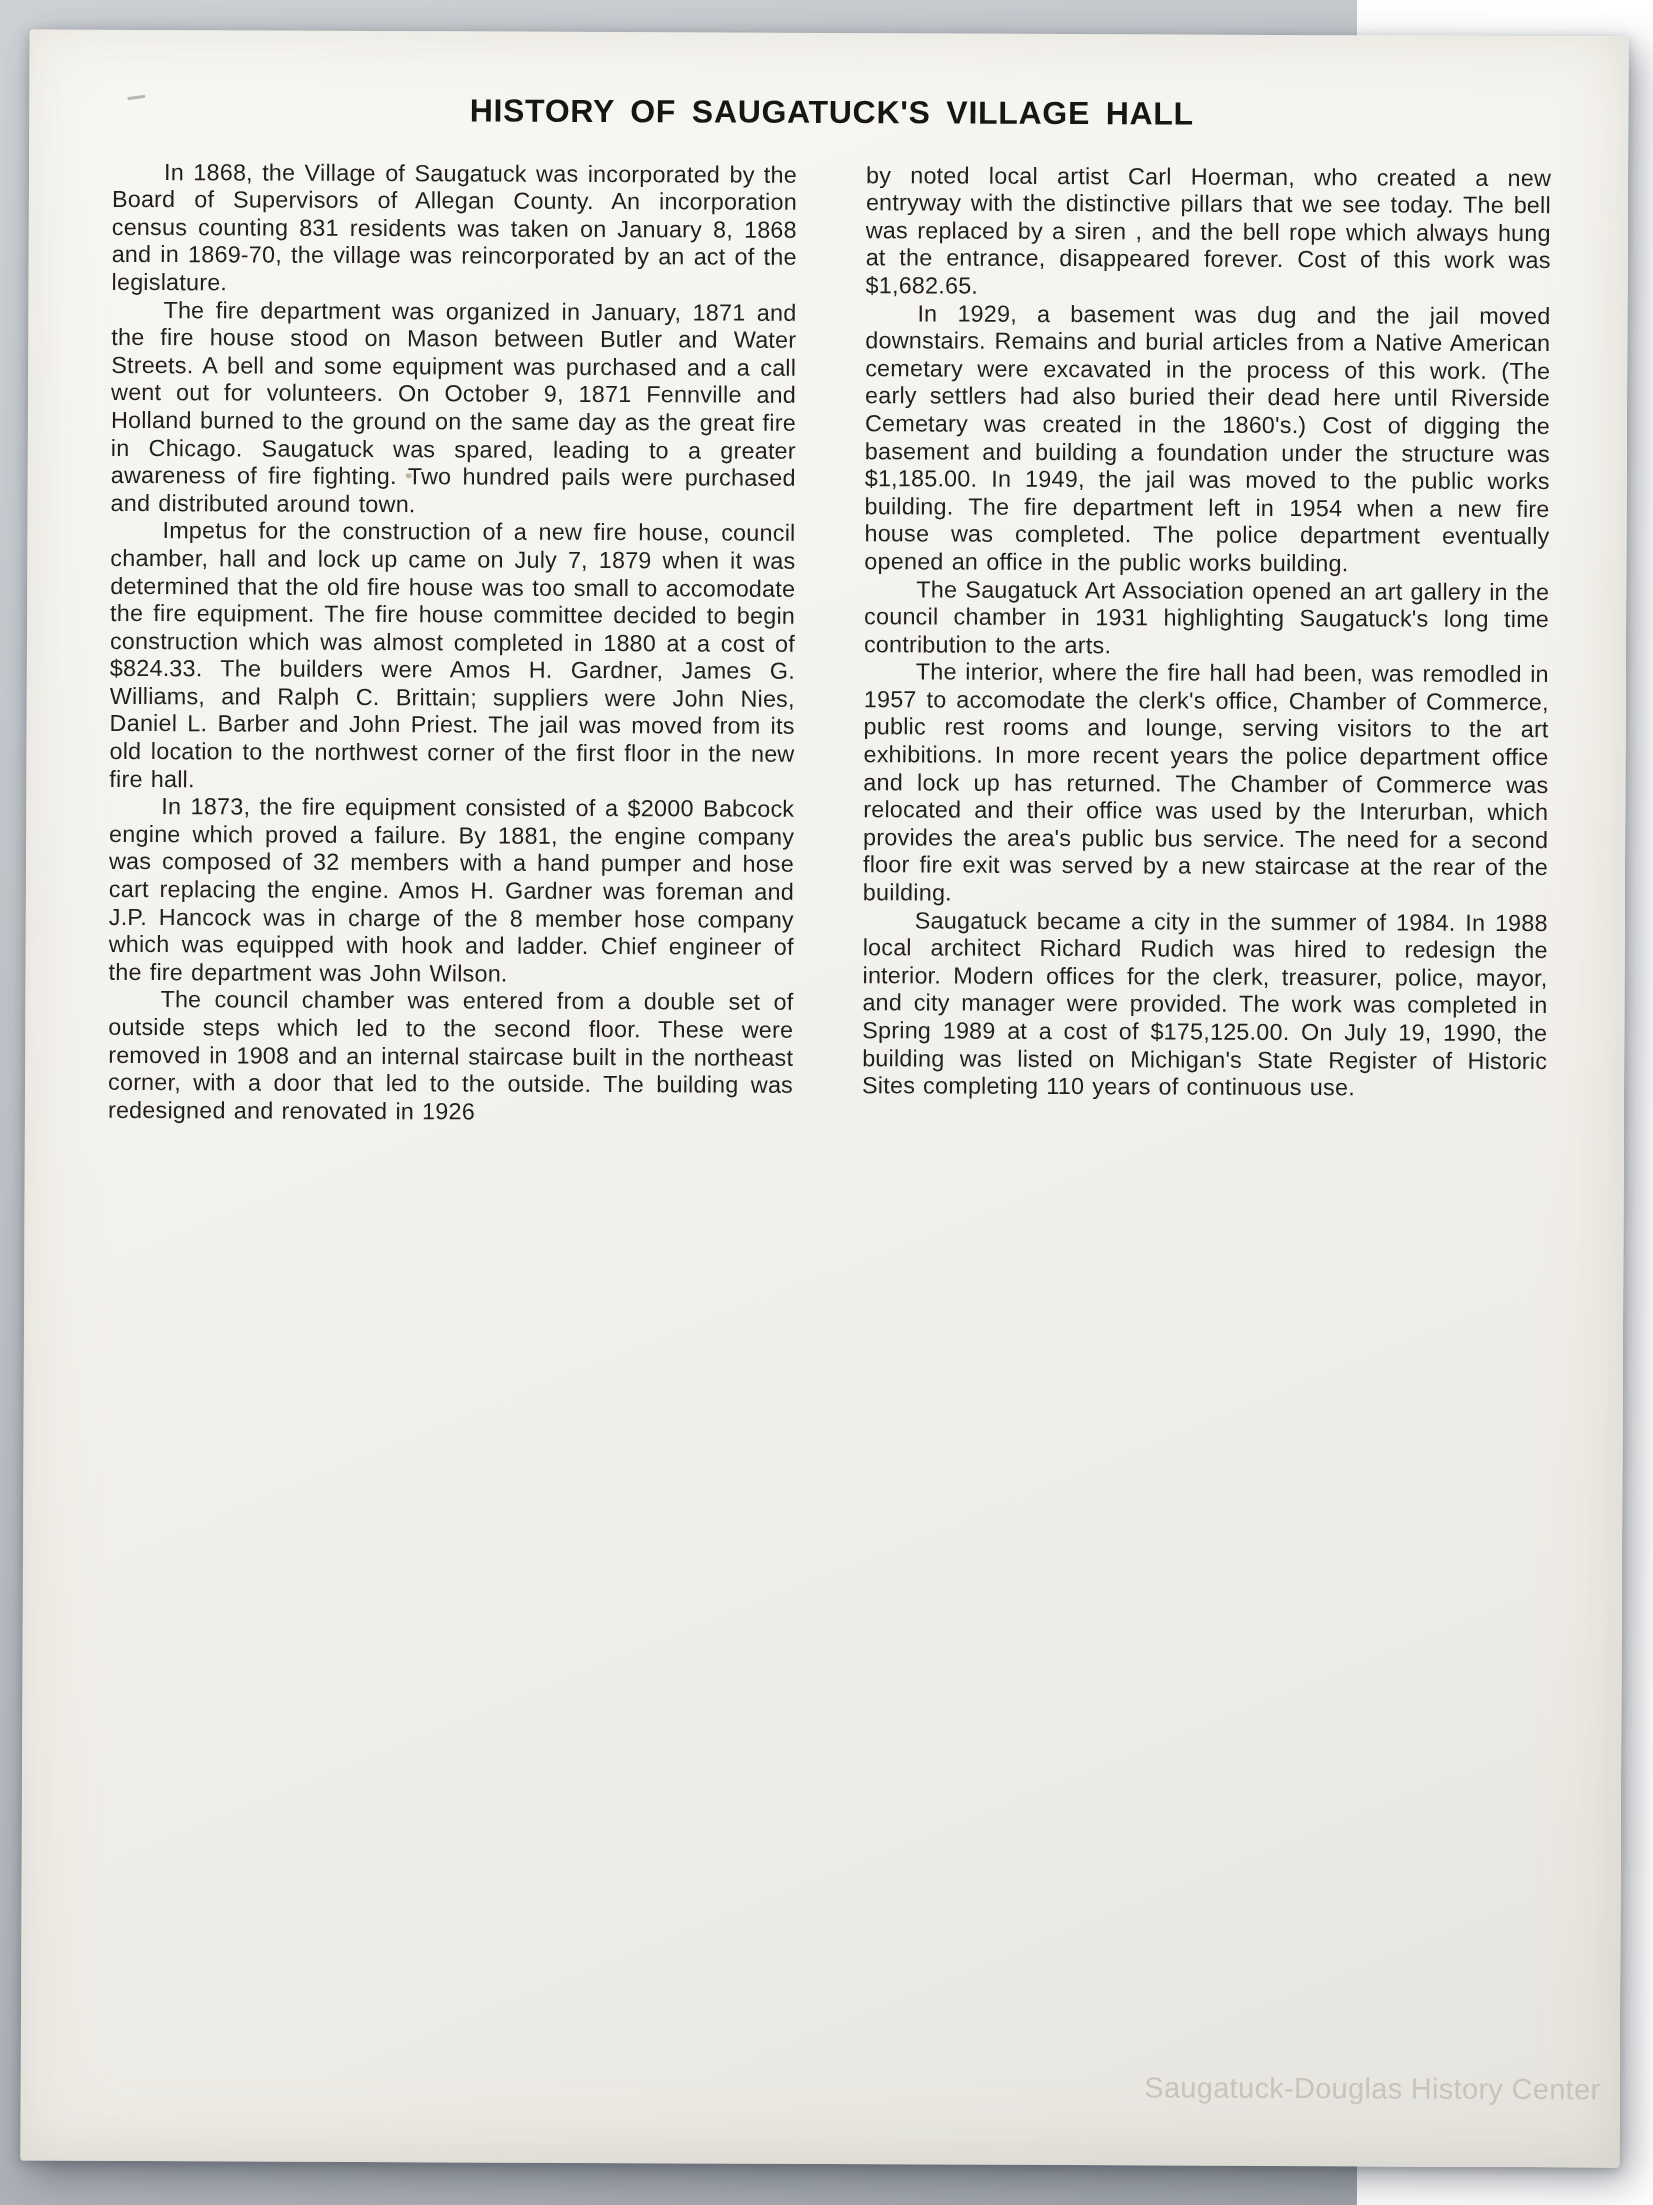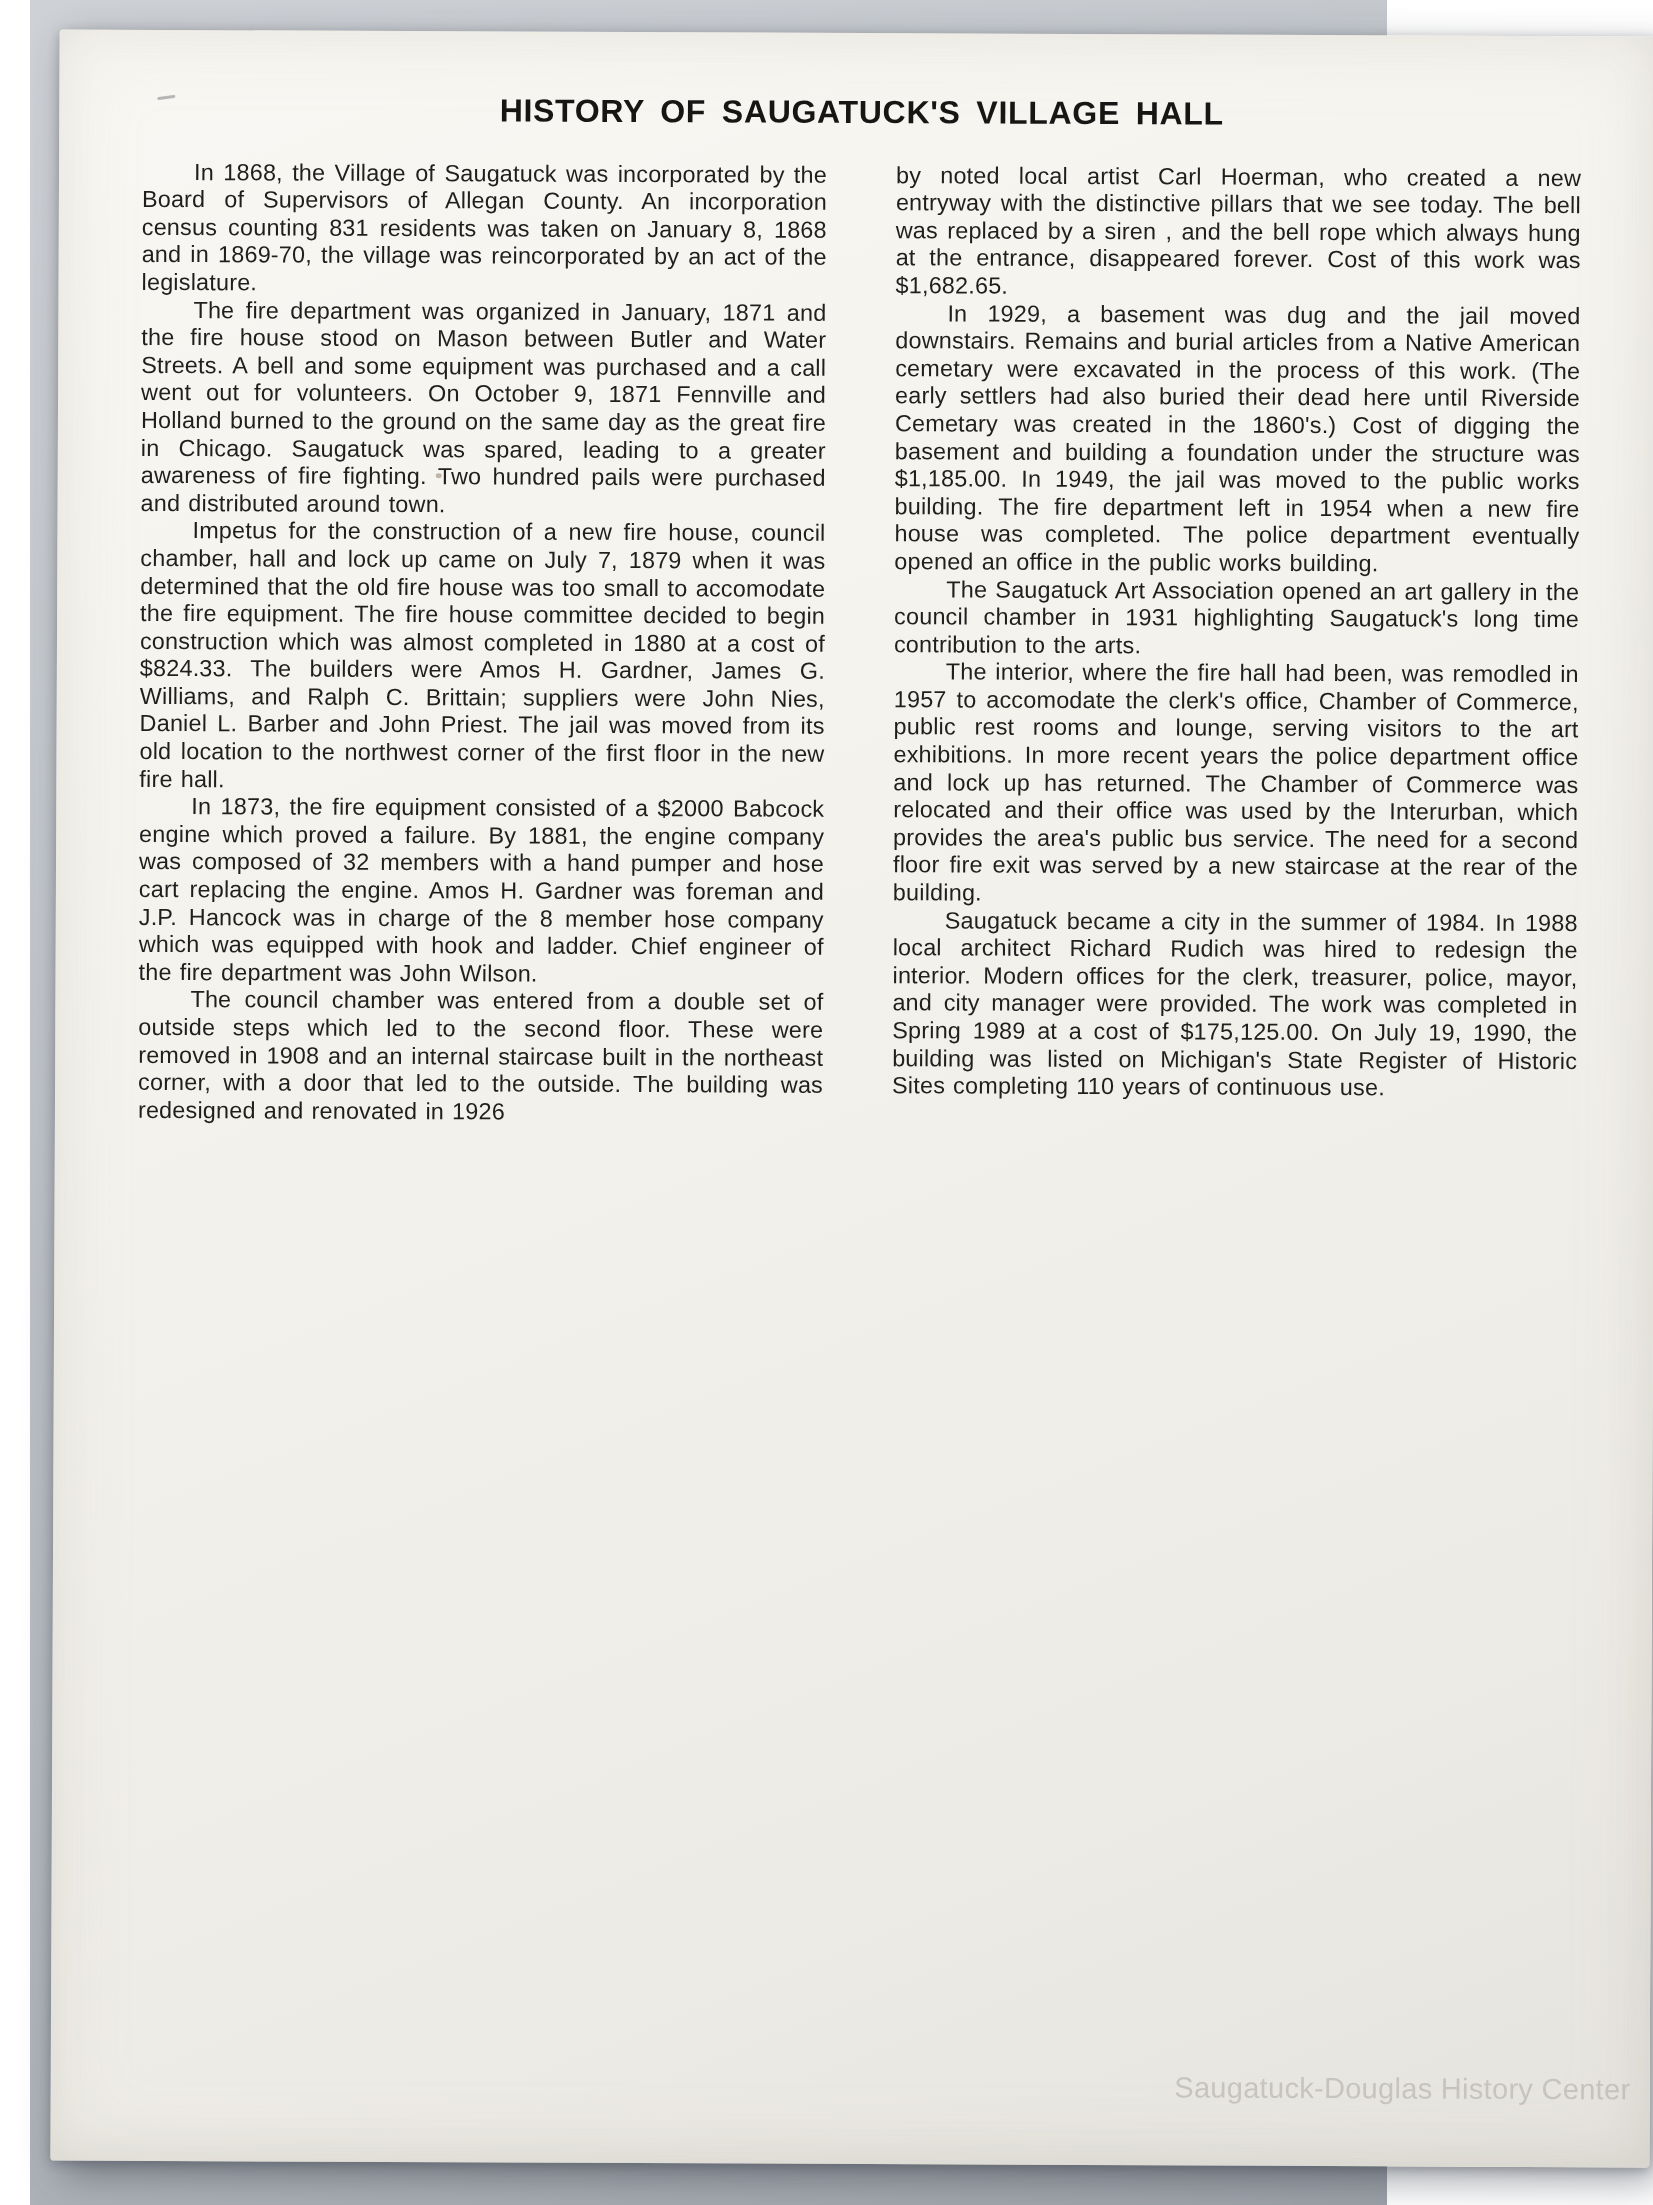--- a/index.html
+++ b/index.html
@@ -10,21 +10,20 @@
     width: 1654px;
     height: 2205px;
     overflow: hidden;
     font-family: "Liberation Sans", sans-serif;
   }
   .scene {
     position: relative;
     width: 1357px;
     height: 2205px;
     background: linear-gradient(150deg, #ced1d5 0%, #c3c7cc 30%, #b2b6bc 65%, #9ea3aa 100%);
-    margin-left: 30px;
   }
   .paper {
     position: absolute;
     left: 25px;
     top: 33px;
     width: 1599px;
     height: 2131px;
     box-sizing: border-box;
     padding: 50px 77px 0 83px;
     background: linear-gradient(158deg, #f9f7f3 0%, #f4f2ed 40%, #edebe5 78%, #e5e3dd 100%);

